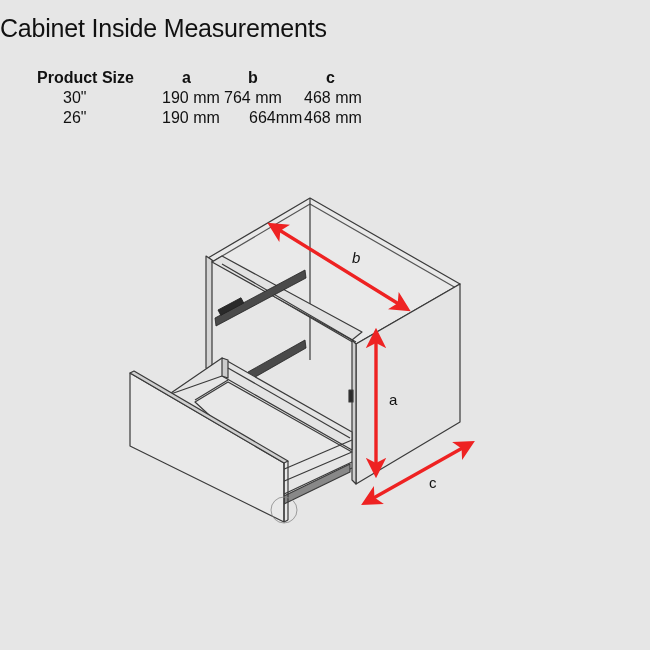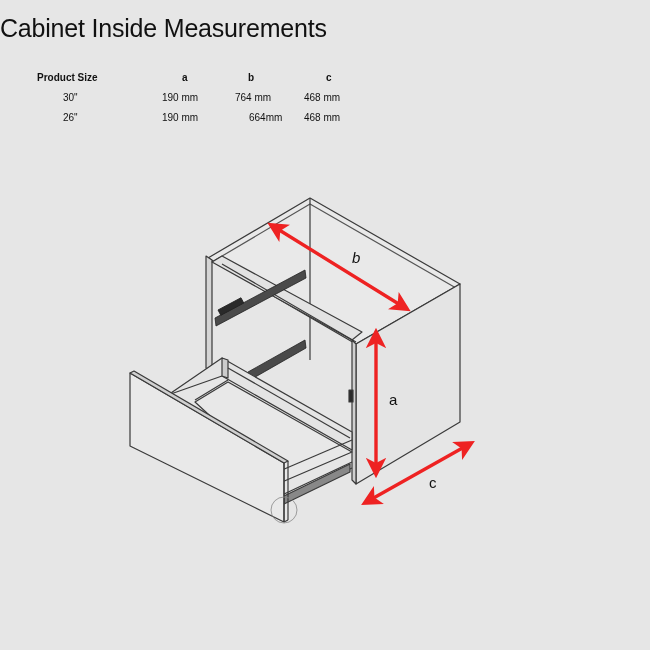--- a/index.html
+++ b/index.html
@@ -21,21 +21,21 @@
       top: 14px;
       width: 634px;
       text-align: left;
       font-size: 25px;
       font-weight: normal;
       letter-spacing: -0.2px;
       color: #111;
     }
     .cell {
       position: absolute;
-      font-size: 10px;
+      font-size: 16px;
       white-space: nowrap;
       line-height: 16px;
       padding-left: 16px;
     }
     .hdr {
       font-weight: bold;
     }
     .diagram {
       position: absolute;
       left: 0;
@@ -56,21 +56,21 @@
 
 <div>
   <div class="cell hdr" style="left:21px; top:70px;">Product Size</div>
   <div class="cell hdr" style="left:166px; top:70px;">a</div>
   <div class="cell hdr" style="left:232px; top:70px;">b</div>
   <div class="cell hdr" style="left:310px; top:70px;">c</div>
 
   <div>
     <div class="cell" style="left:47px; top:90px;">30"</div>
     <div class="cell" style="left:146px; top:90px;">190 mm</div>
-    <div class="cell" style="left:219px; top:90px;text-align:center;">764 mm</div>
+    <div class="cell" style="left:208px; top:90px;text-align:center;">764 mm</div>
     <div class="cell" style="left:288px; top:90px;">468 mm</div>
   </div>
   <div>
     <div class="cell" style="left:47px; top:110px;">26"</div>
     <div class="cell" style="left:146px; top:110px;">190 mm</div>
     <div class="cell" style="left:233px; top:110px;">664mm</div>
     <div class="cell" style="left:288px; top:110px;">468 mm</div>
   </div>
 </div>
 

